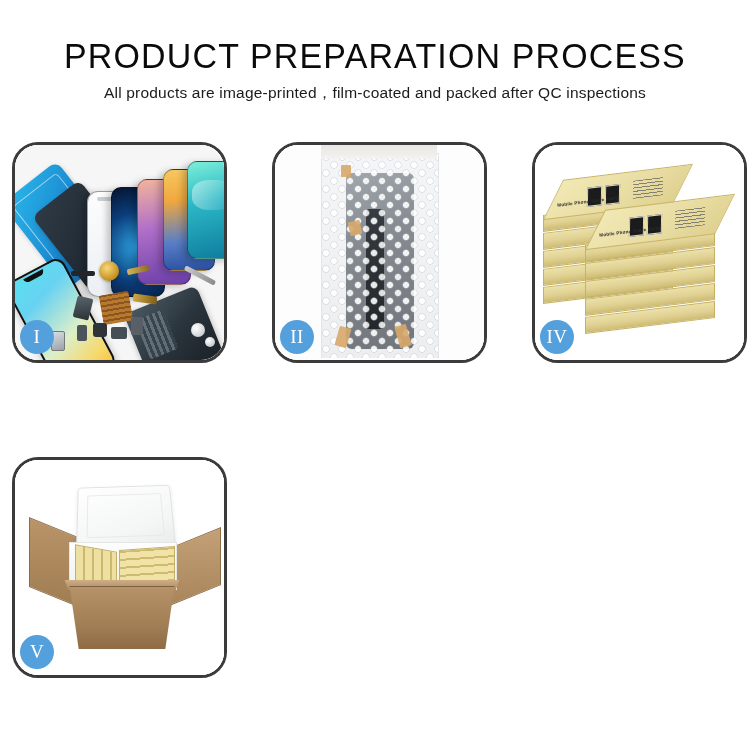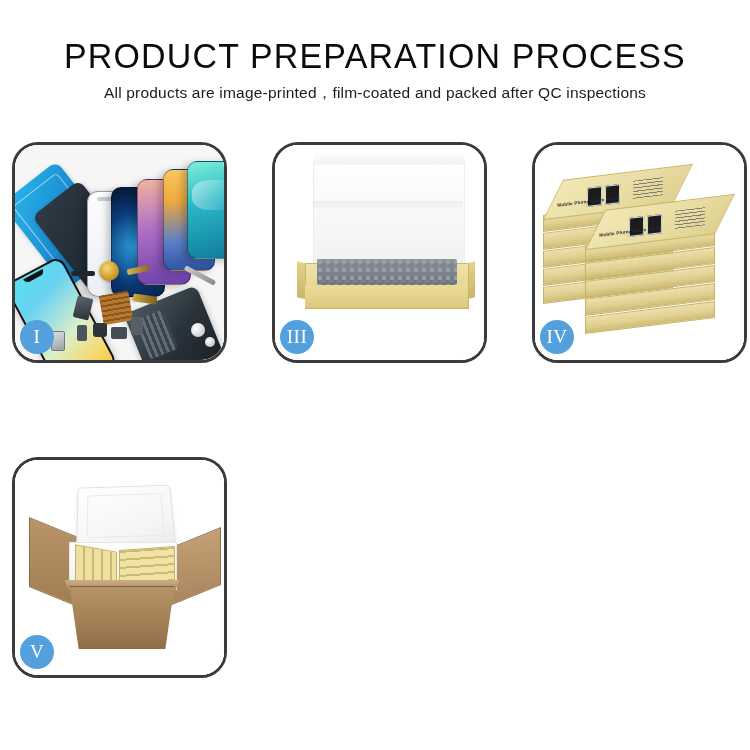--- a/index.html
+++ b/index.html
@@ -418,36 +418,39 @@
         <div class="part ph"></div>
         <div class="part pi2"></div>
         <div class="part pj"></div>
         <div class="part pk"></div>
         <div class="part pl"></div>
       </div>
     </div>
     <div class="badge">I</div>
   </div>
 
-
   <div class="panel">
     <div class="panel-inner">
       <div class="scene">
-        <div class="p3-bg"></div>
-        <div class="foam-lid"></div>
-        <div class="foam-lid-shadow"></div>
-        <div class="box3-lid-left"></div>
-        <div class="box3-lid-right"></div>
-        <div class="box3-body"></div>
-        <div class="box3-inner-foam"></div>
-        <div class="box3-front"></div>
+        <div class="p2-bg"></div>
+        <div class="bubblebag">
+          <div class="screen-in"></div>
+          <div class="flex-strip"></div>
+          <div class="bubbles"></div>
+        </div>
+        <div class="bag-top"></div>
+        <div class="tape t1"></div>
+        <div class="tape t2"></div>
+        <div class="tape t3"></div>
+        <div class="tape t4"></div>
       </div>
     </div>
-    <div class="badge">III</div>
+    <div class="badge">II</div>
   </div>
+
 
   <div class="panel">
     <div class="panel-inner">
       <div class="scene">
         <div class="p4-bg"></div>
 
         <div class="sbox" style="left:8px;  top:62px;"></div>
         <div class="sbox" style="left:8px;  top:80px;"></div>
         <div class="sbox" style="left:8px;  top:98px;"></div>
         <div class="sbox" style="left:8px;  top:116px;"></div>

